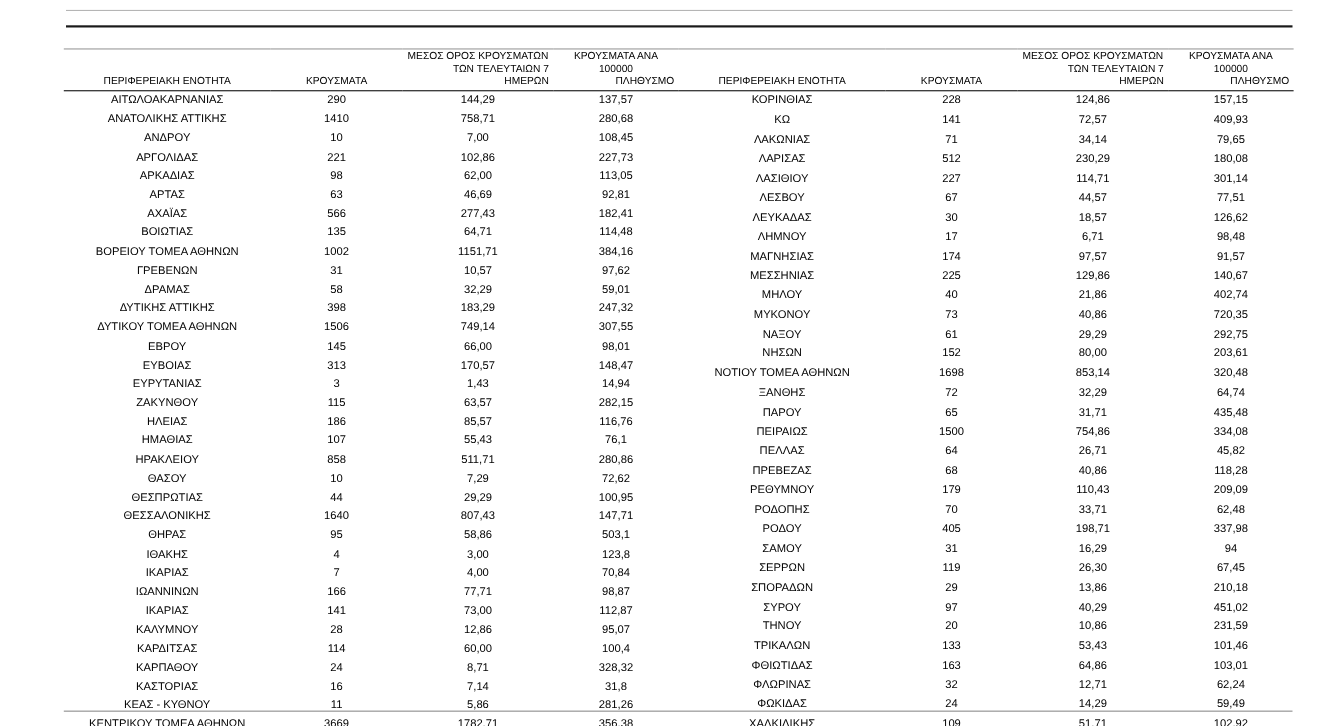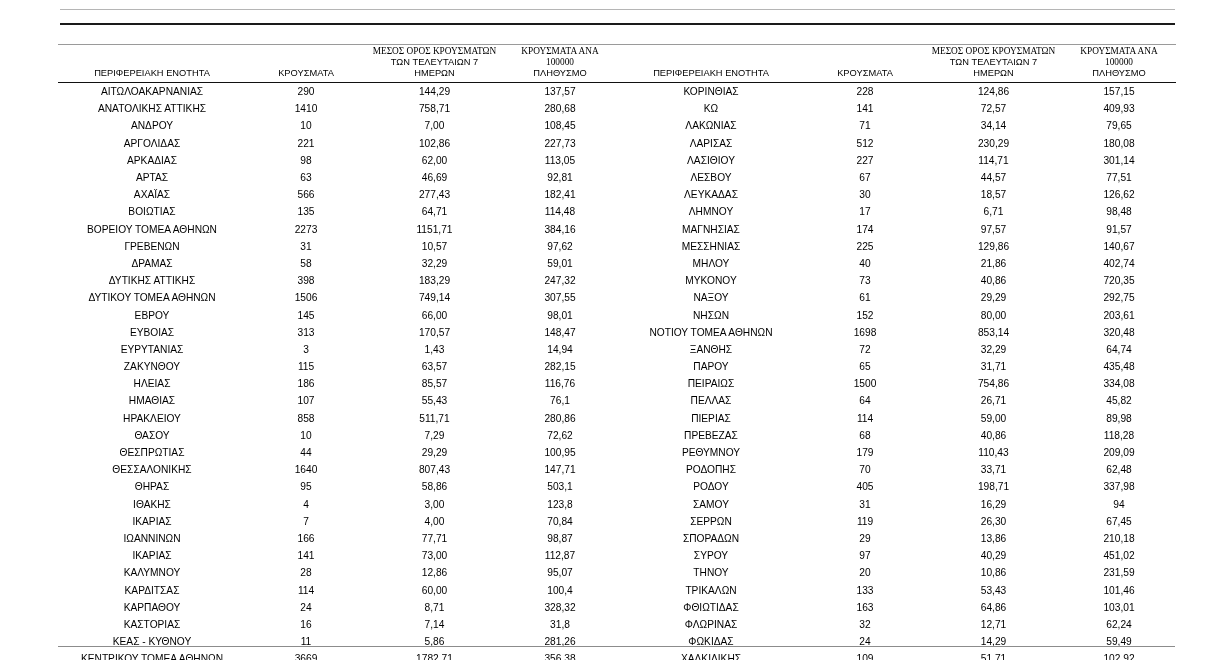--- a/index.html
+++ b/index.html
@@ -77,22 +77,22 @@
     padding: 1px 4px;
     text-align: center;
     line-height: 1.28;
     height: 15.2px;
     font-size: 10.2px;
     white-space: nowrap;
   }
   table.covid tbody tr:last-child td {
     border-bottom: 1.6px solid #111111;
   }
-  .hdr-l1 { display: block; font-family: Liberation Serif, serif; }
-  .hdr-l2 { display: block; }
+  .hdr-l1 { display: block; }
+  .hdr-l2 { display: block; text-align: right; }
   
   .rule-bottom-thin {
     position: absolute;
     left: 58px;
     right: 42px;
     bottom: 13px;
     height: 1px;
     background: #8c8c8c;
   }
 </style>
@@ -171,21 +171,21 @@
             <td>182,41</td>
           </tr>
           <tr>
             <td>ΒΟΙΩΤΙΑΣ</td>
             <td>135</td>
             <td>64,71</td>
             <td>114,48</td>
           </tr>
           <tr>
             <td>ΒΟΡΕΙΟΥ ΤΟΜΕΑ ΑΘΗΝΩΝ</td>
-            <td>2273</td>
+            <td>1002</td>
             <td>1151,71</td>
             <td>384,16</td>
           </tr>
           <tr>
             <td>ΓΡΕΒΕΝΩΝ</td>
             <td>31</td>
             <td>10,57</td>
             <td>97,62</td>
           </tr>
           <tr>
@@ -465,26 +465,20 @@
             <td>754,86</td>
             <td>334,08</td>
           </tr>
           <tr>
             <td>ΠΕΛΛΑΣ</td>
             <td>64</td>
             <td>26,71</td>
             <td>45,82</td>
           </tr>
           <tr>
-            <td>ΠΙΕΡΙΑΣ</td>
-            <td>114</td>
-            <td>59,00</td>
-            <td>89,98</td>
-          </tr>
-          <tr>
             <td>ΠΡΕΒΕΖΑΣ</td>
             <td>68</td>
             <td>40,86</td>
             <td>118,28</td>
           </tr>
           <tr>
             <td>ΡΕΘΥΜΝΟΥ</td>
             <td>179</td>
             <td>110,43</td>
             <td>209,09</td>

